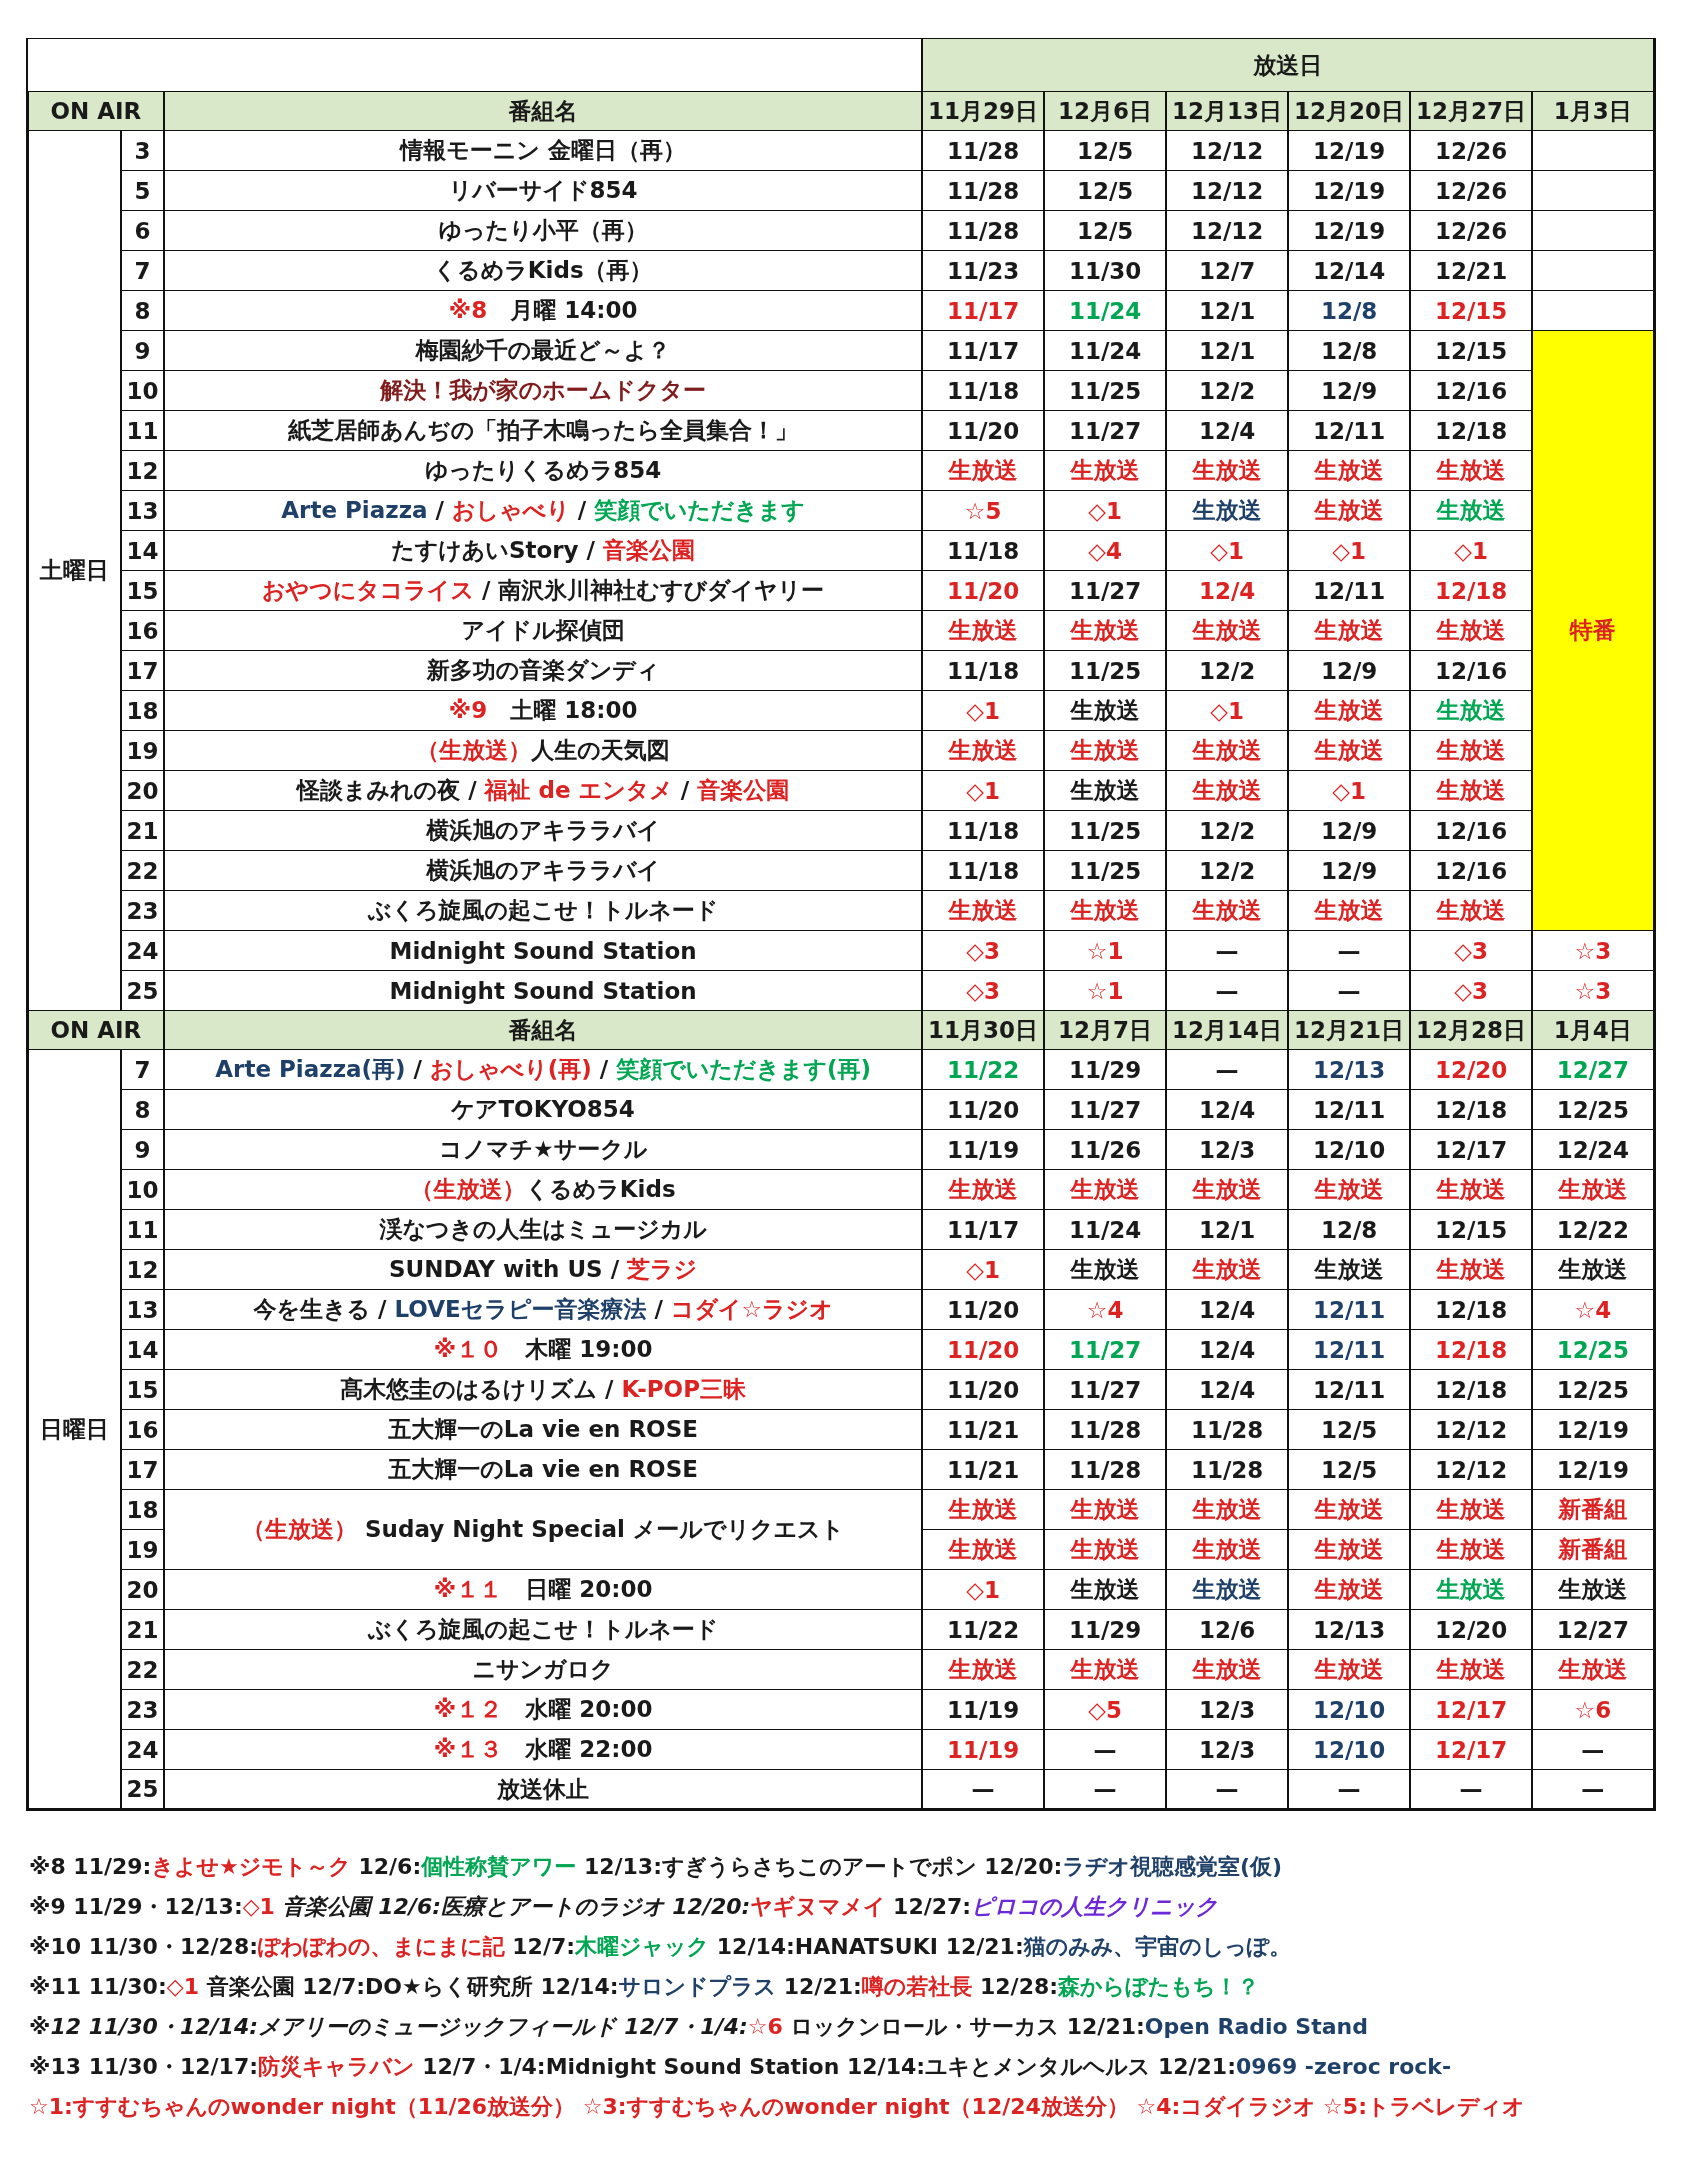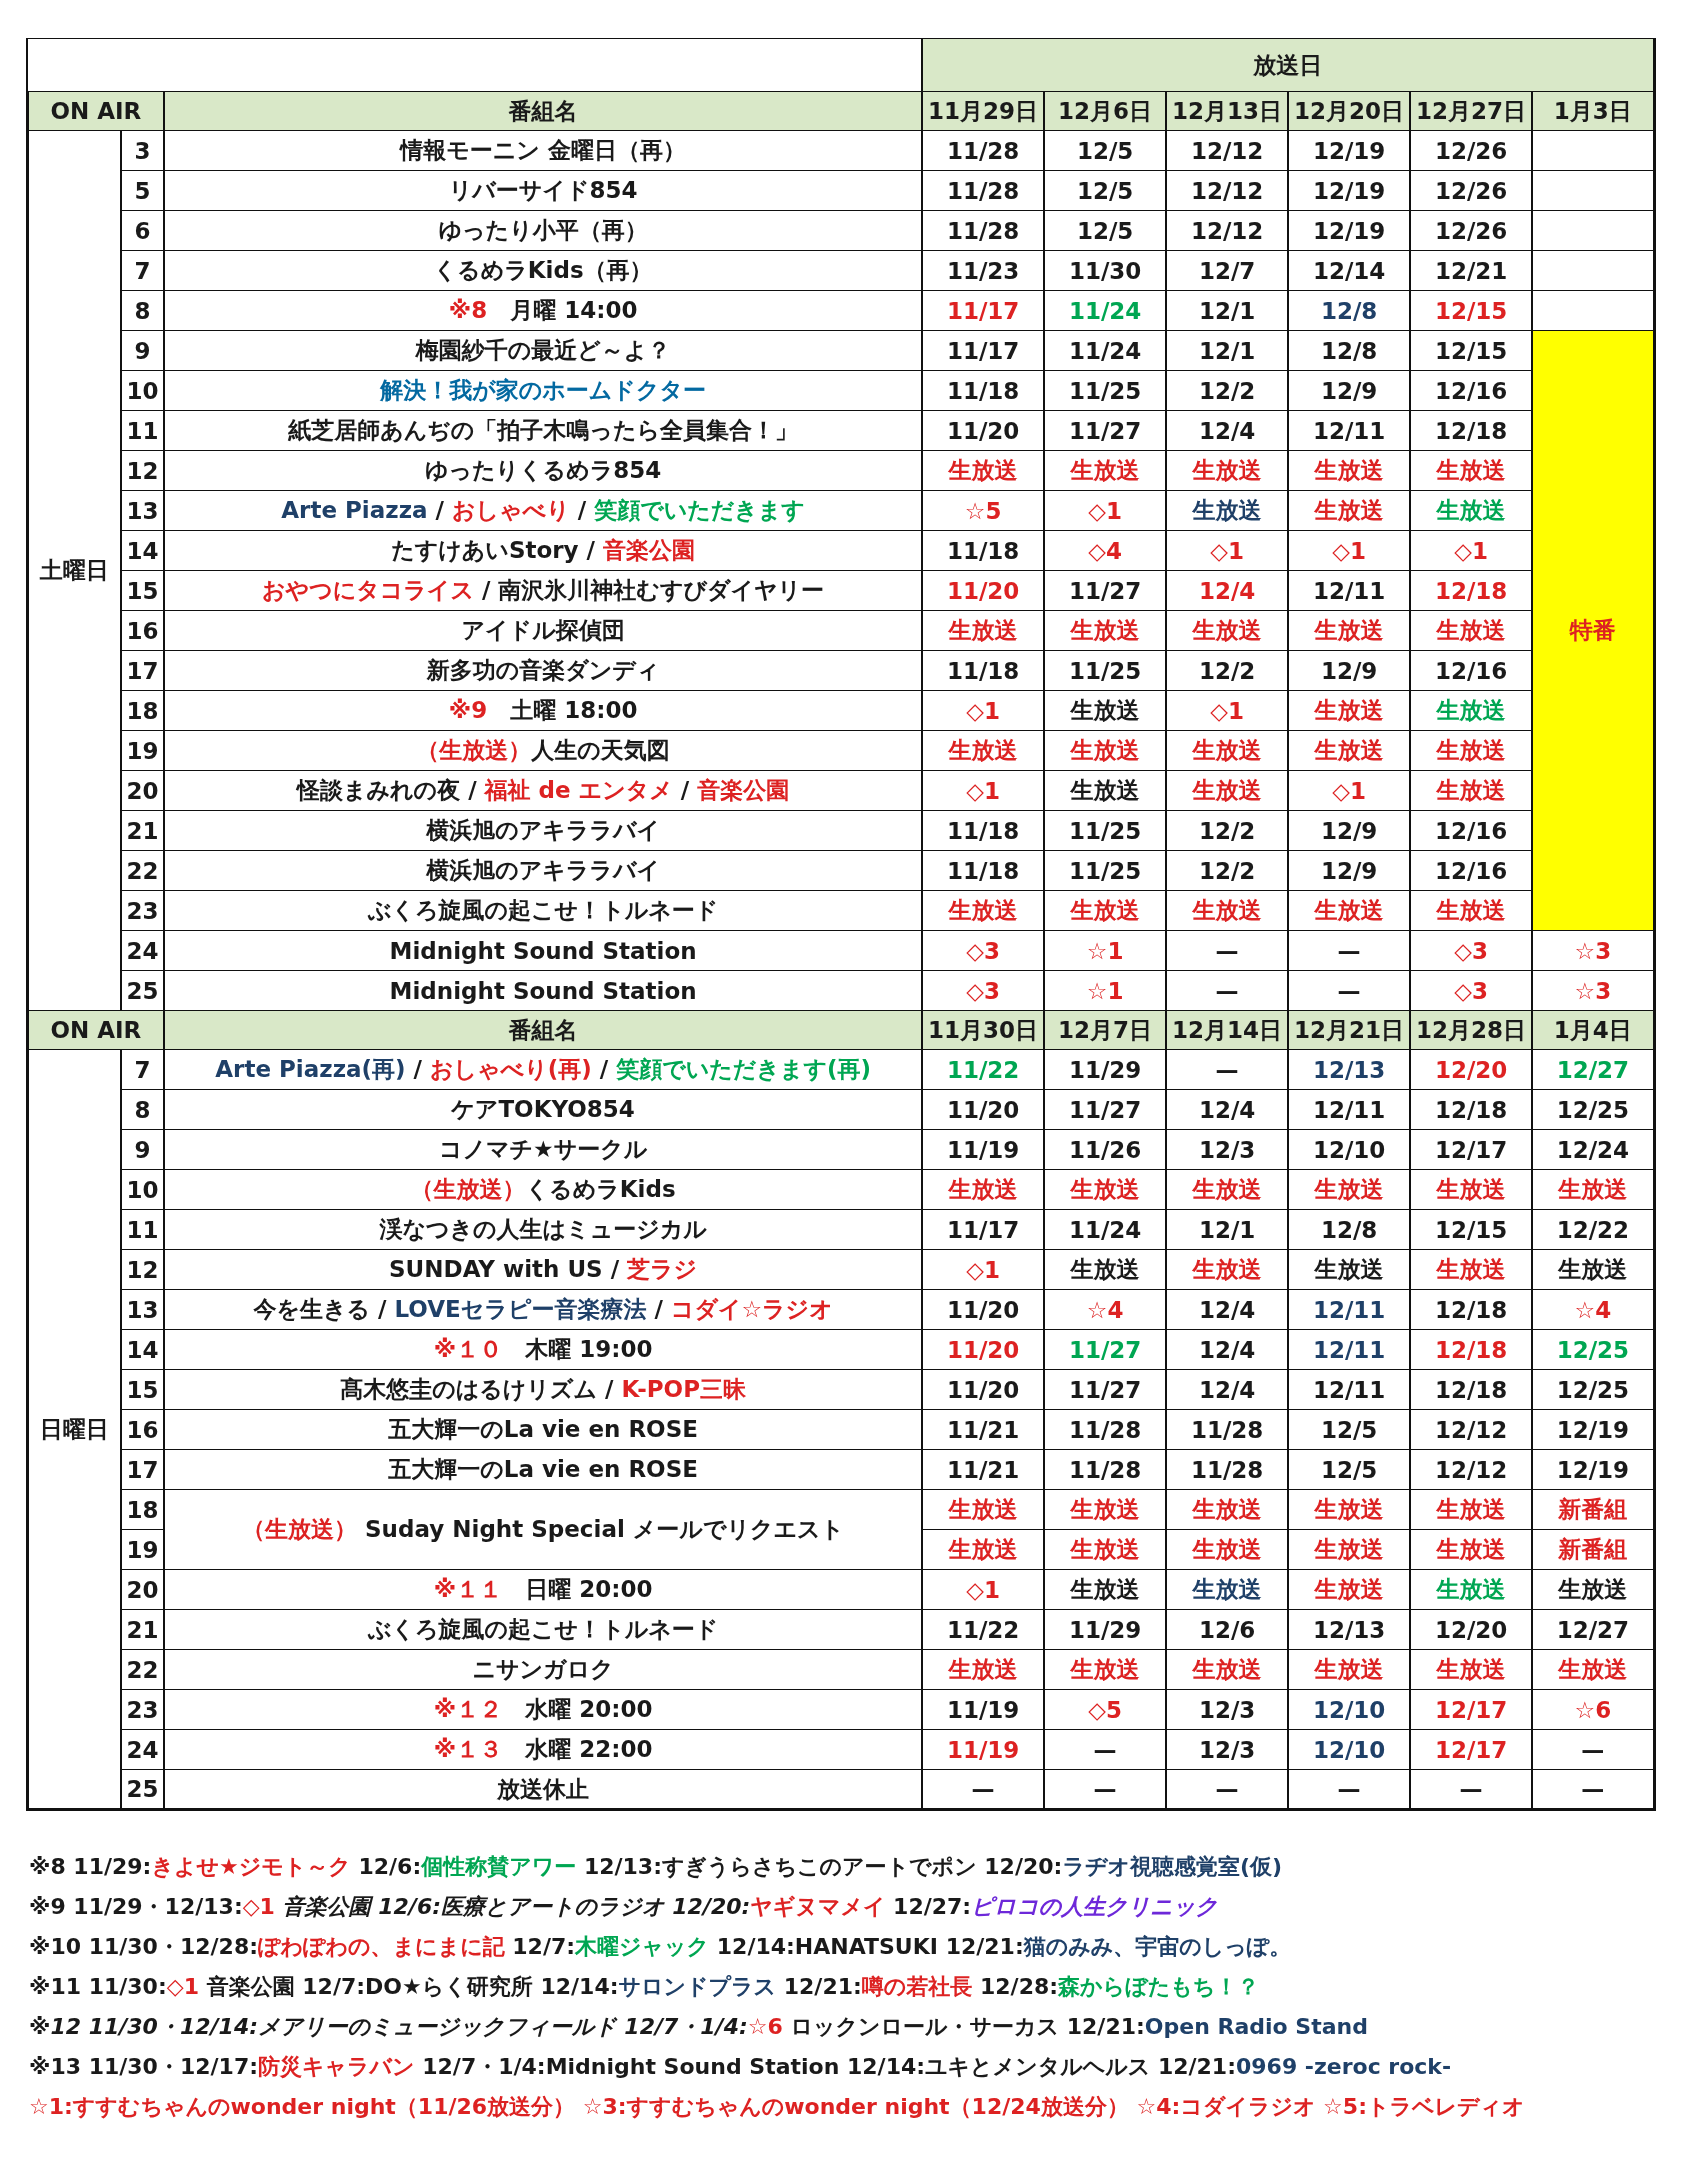--- a/index.html
+++ b/index.html
@@ -118,21 +118,21 @@
           <td class="pname"><span style="color: rgb(26, 26, 26);">梅園紗千の最近ど～よ？</span></td>
           <td class="val"><span style="color: rgb(26, 26, 26);">11/17</span></td>
           <td class="val"><span style="color: rgb(26, 26, 26);">11/24</span></td>
           <td class="val"><span style="color: rgb(26, 26, 26);">12/1</span></td>
           <td class="val"><span style="color: rgb(26, 26, 26);">12/8</span></td>
           <td class="val"><span style="color: rgb(26, 26, 26);">12/15</span></td>
           <td class="special edge-r" rowspan="15" style="color: rgb(221, 34, 34);">特番</td>
         </tr>
         <tr class="row">
           <td class="num">10</td>
-          <td class="pname"><span style="color: #0369a1;">解決！我が家のホームドクター</span></td>
+          <td class="pname"><span style="color: #7f1d1d;">解決！我が家のホームドクター</span></td>
           <td class="val"><span style="color: rgb(26, 26, 26);">11/18</span></td>
           <td class="val"><span style="color: rgb(26, 26, 26);">11/25</span></td>
           <td class="val"><span style="color: rgb(26, 26, 26);">12/2</span></td>
           <td class="val"><span style="color: rgb(26, 26, 26);">12/9</span></td>
           <td class="val"><span style="color: rgb(26, 26, 26);">12/16</span></td>
         </tr>
         <tr class="row">
           <td class="num">11</td>
           <td class="pname"><span style="color: rgb(26, 26, 26);">紙芝居師あんぢの「拍子木鳴ったら全員集合！」</span></td>
           <td class="val"><span style="color: rgb(26, 26, 26);">11/20</span></td>

